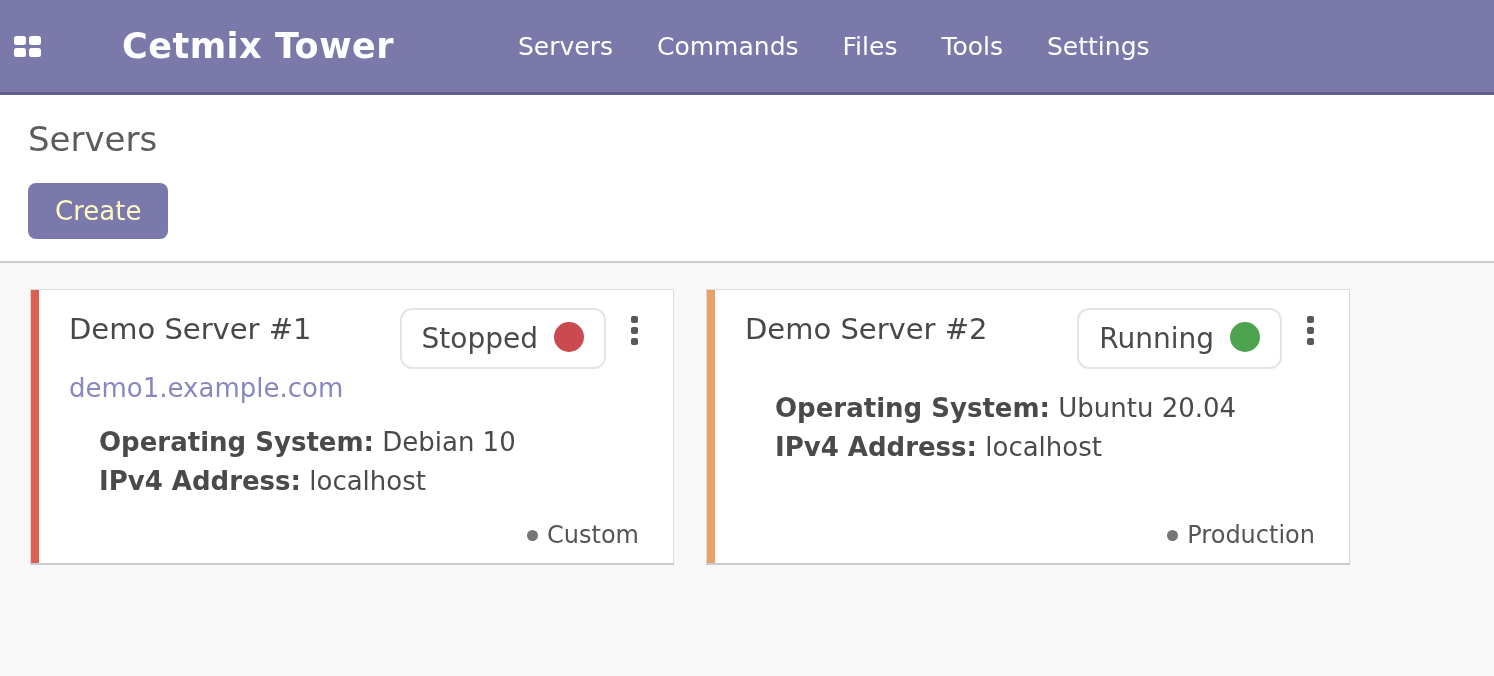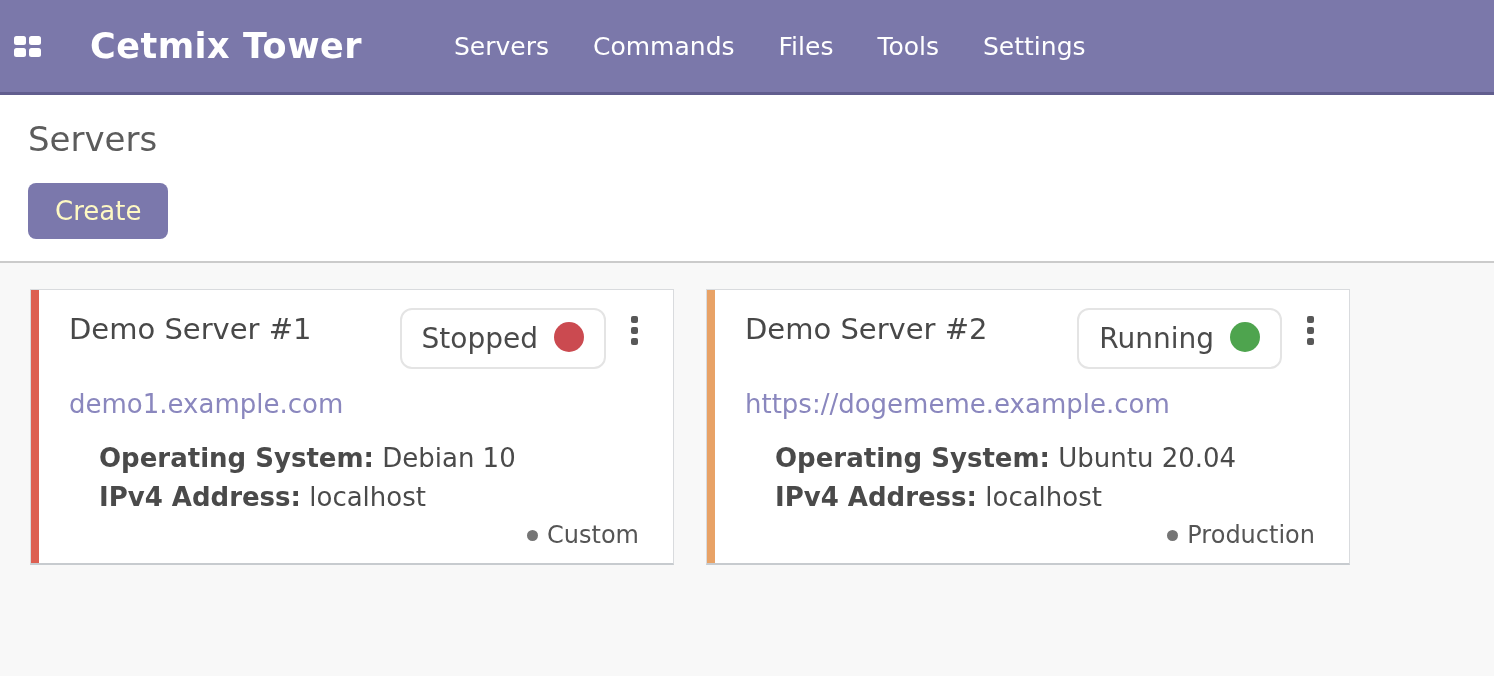--- a/index.html
+++ b/index.html
@@ -9,21 +9,21 @@
     font-family:"DejaVu Sans","Liberation Sans",sans-serif;
     color:#4a4a4a;
     overflow:hidden;
   }
   
   .navbar{
     height:92px;
     background:#7b78aa;
     border-bottom:3px solid #615e8e;
     display:flex;align-items:center;
-    padding-left:14px;box-sizing:content-box;
+    padding-left:14px;box-sizing:content-box;gap:32px;
   }
   .apps-btn{
     width:28px;height:21px;
     display:grid;grid-template-columns:12px 12px;grid-template-rows:9px 9px;
     gap:3px;cursor:pointer;flex:none;
   }
   .apps-btn span{background:#ffffff;border-radius:2.5px;}
   .brand{
     margin-left:48px;
     font-size:35px;font-weight:bold;color:#ffffff;
@@ -90,21 +90,21 @@
   }
   .status-label{font-size:28px;color:#4a4a4a;}
   .status-dot{width:30px;height:30px;border-radius:50%;flex:none;}
   .kebab{
     margin-top:8px;flex:none;
     display:flex;flex-direction:column;gap:4px;cursor:pointer;
     padding:0 1px;
   }
   .kebab span{width:7px;height:7px;border-radius:2px;background:#585858;}
   .server-link{
-    display:block;margin-top:20px;
+    display:block;margin-top:4px;
     font-size:26px;color:#8a87be;text-decoration:none;
     white-space:nowrap;cursor:pointer;
   }
   .props{
     margin-top:20px;padding-left:30px;
     font-size:26px;color:#4a4a4a;line-height:39px;
   }
   .props b{font-weight:bold;}
   .tag-row{
     margin-top:auto;
@@ -175,21 +175,20 @@
         <div class="status-badge">
           <span class="status-label">Running</span>
           <span class="status-dot" style="background: rgb(78, 164, 78);"></span>
         </div>
         <div class="kebab">
           <span></span>
             <span></span>
             <span></span>
         </div>
       </div>
-      <a class="server-link">https://dogememe.example.com</a>
       <div class="props">
         <div><b>Operating System:</b> <span>Ubuntu 20.04</span></div>
         <div><b>IPv4 Address:</b> <span>localhost</span></div>
       </div>
       <div class="tag-row">
         <span class="tag-dot"></span>
         <span class="tag-label">Production</span>
       </div>
     </div>
   </article>

